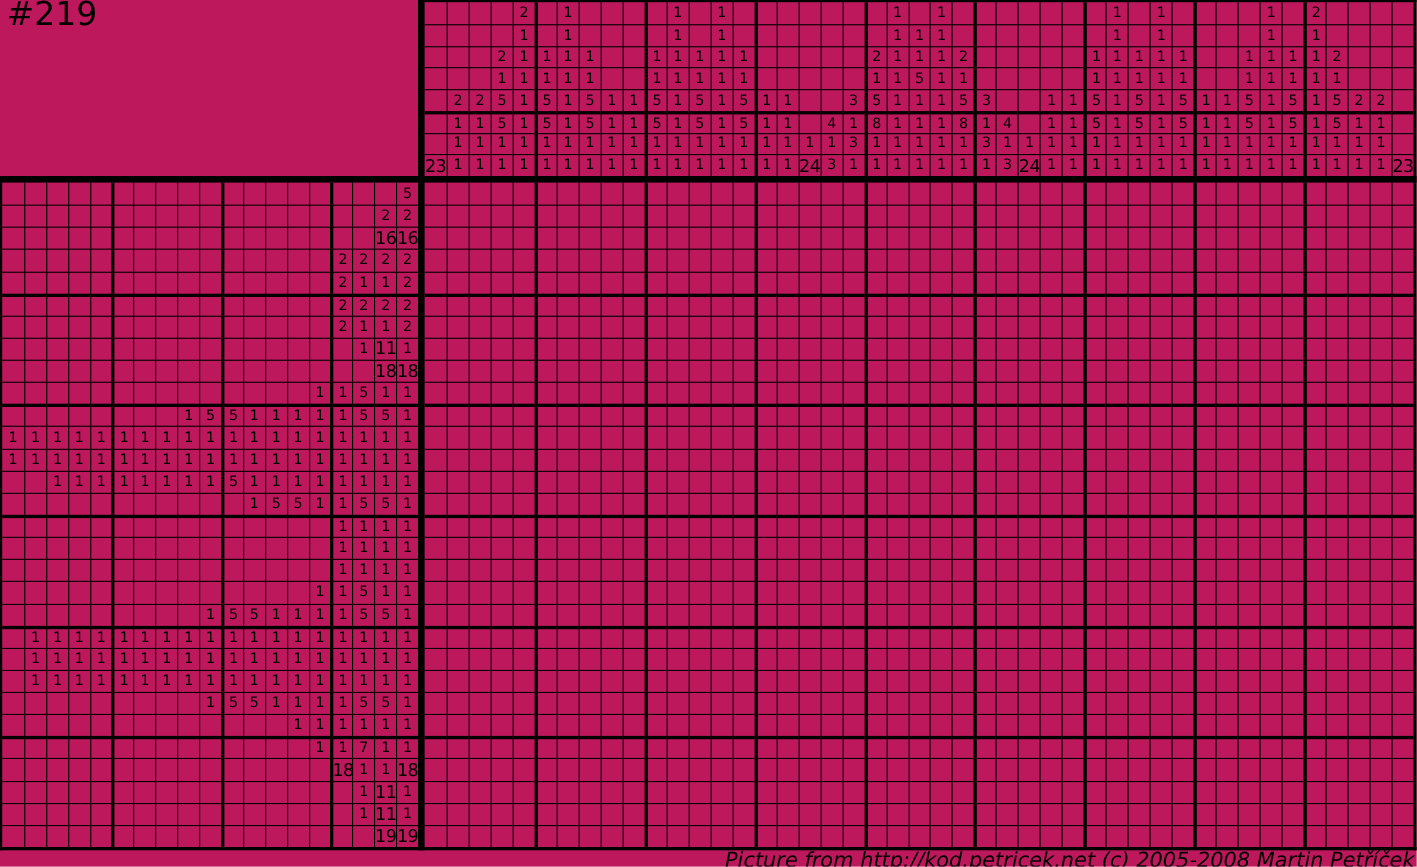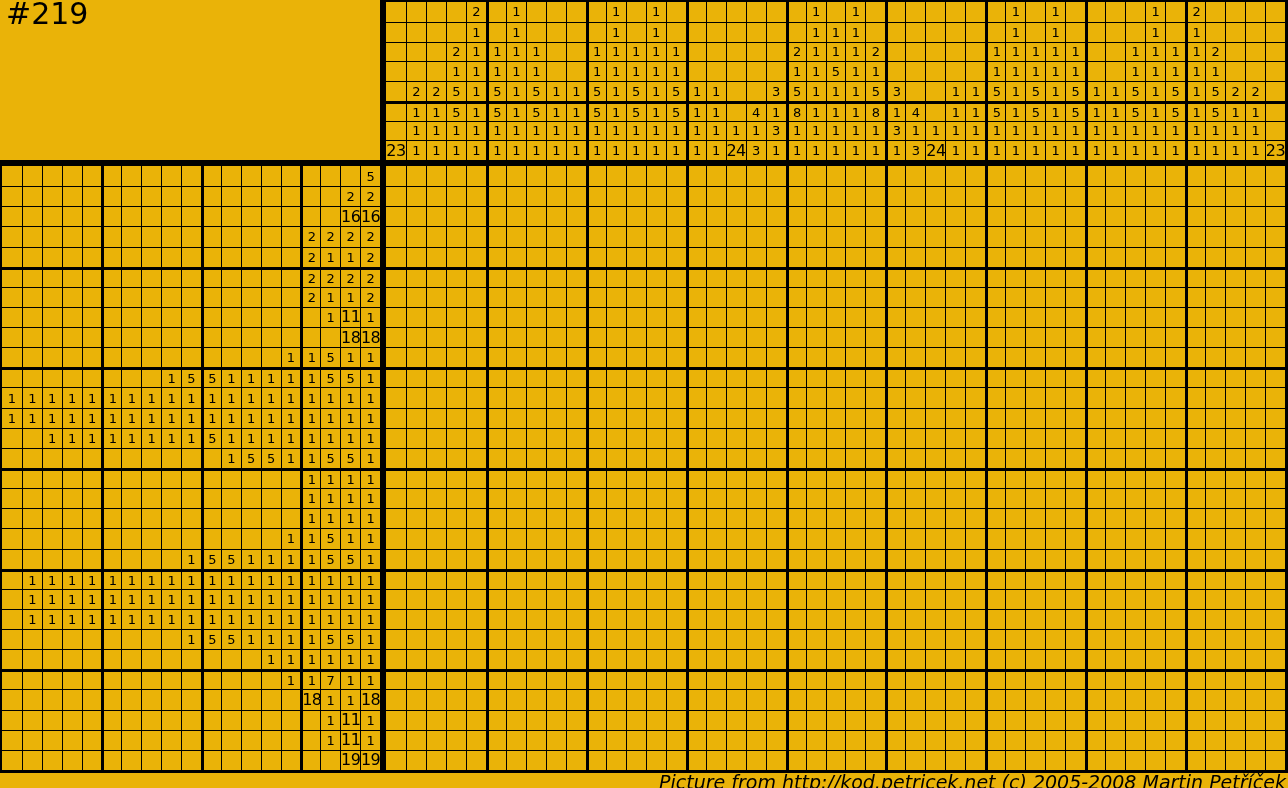--- a/index.html
+++ b/index.html
@@ -1,17 +1,17 @@
 <!DOCTYPE html>
 <html><head>
 <meta charset="utf-8">
 <style>
   html,body{margin:0;padding:0;background:#fff;}
   #canvas{
-    position:relative;width:1288px;height:788px;background:#eab308;
+    position:relative;width:1288px;height:788px;background:#be185d;
     font-family:"DejaVu Sans",sans-serif;color:#000;overflow:hidden;
   }
   #puzzle-title{
     position:absolute;left:6px;top:-4px;font-size:30px;letter-spacing:0px;
   }
   .bar{position:absolute;background:#000;}
   .grid{position:absolute;display:grid;}
   .cell{
     display:flex;align-items:center;justify-content:center;
     font-size:13px;line-height:1;overflow:hidden;box-sizing:border-box;

